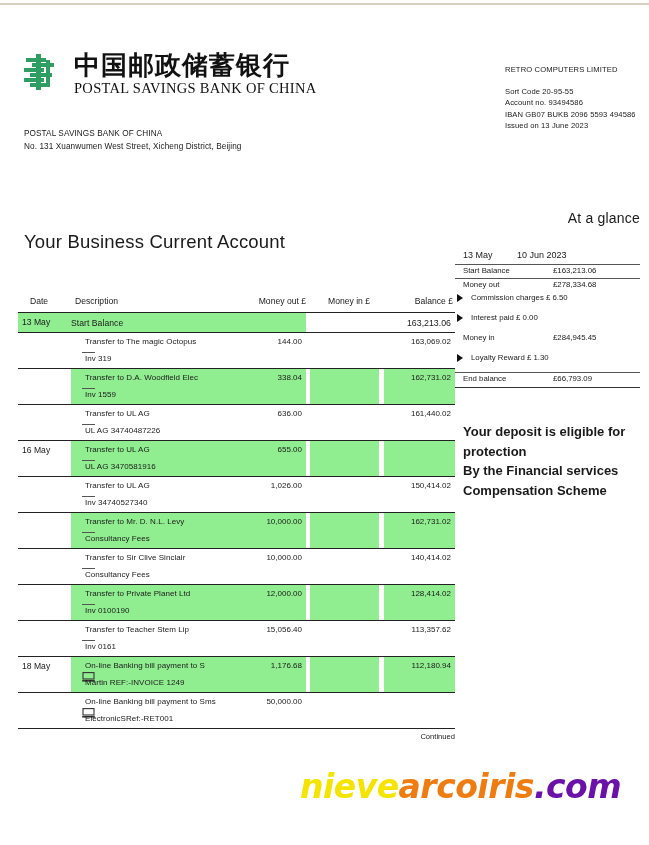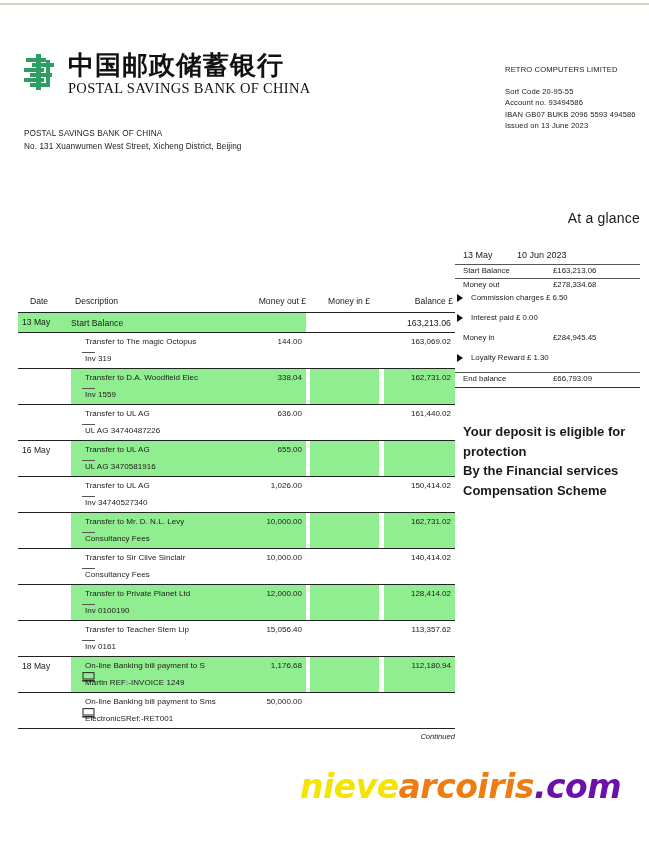--- a/index.html
+++ b/index.html
@@ -35,21 +35,21 @@
     left: 22px; top: 52px;
     display: flex;
     align-items: flex-start;
   }
   .logo-mark {
     width: 46px;
     height: 42px;
     flex: 0 0 auto;
   }
   .logo-text {
-    margin-left: 0;
+    margin-left: 6px;
   }
   .logo-cn {
     font-family: "DejaVu Sans", sans-serif;
     font-size: 26px;
     font-weight: 700;
     letter-spacing: 1px;
     line-height: 1.05;
     color: #111111;
     white-space: nowrap;
   }
@@ -208,21 +208,20 @@
     border-top: 1.3px solid #555;
   }
 
   .continued {
     position: absolute;
     left: 366px; top: 3px;
     width: 71px;
     text-align: right;
     font-size: 7.6px;
     color: #1a1a1a;
-    font-style: italic;
   }
   .txn-foot {
     position: relative;
     height: 16px;
   }
 
   
   .glance {
     position: absolute;
     left: 455px; top: 210px;
@@ -340,20 +339,21 @@
   </div>
 
   <div class="account-block">
     <div class="account-name">RETRO COMPUTERS LIMITED</div>
     <div>Sort Code 20-95-55</div>
     <div>Account no. 93494586</div>
     <div>IBAN GB07 BUKB 2096 5593 494586</div>
     <div>Issued on 13 June 2023</div>
   </div>
 
+  <div class="statement-title">Your Business Current Account</div>
 
   <div class="txn-table">
     <div class="txn-head">
       <span class="th th-date">Date</span>
       <span class="th th-desc">Description</span>
       <span class="th th-out">Money out £</span>
       <span class="th th-in">Money in £</span>
       <span class="th th-bal">Balance £</span>
     </div>
     <div id="txn-body">

